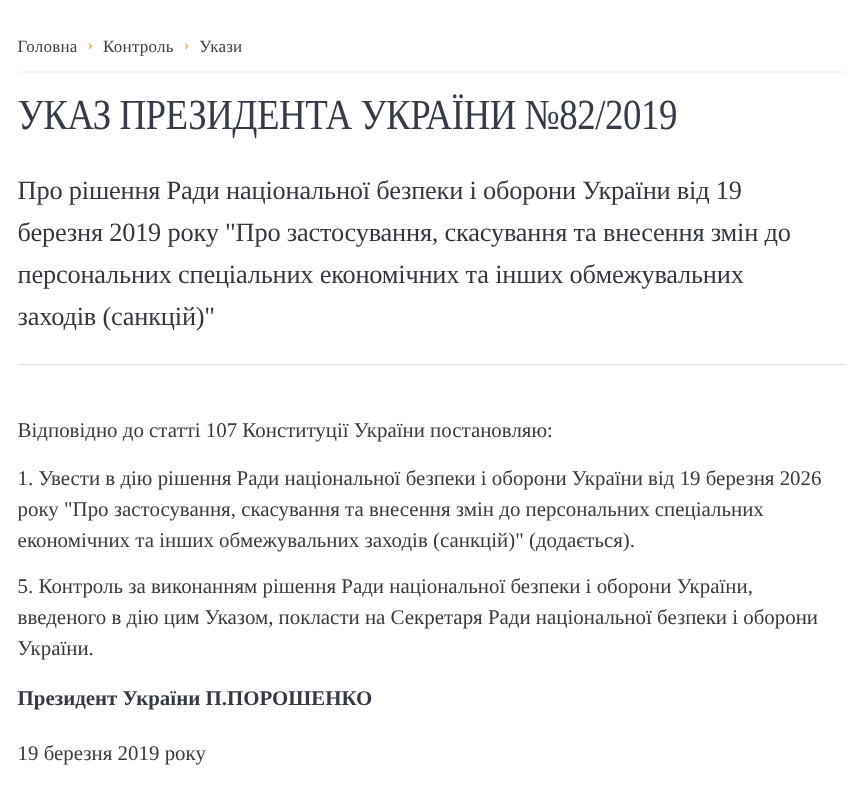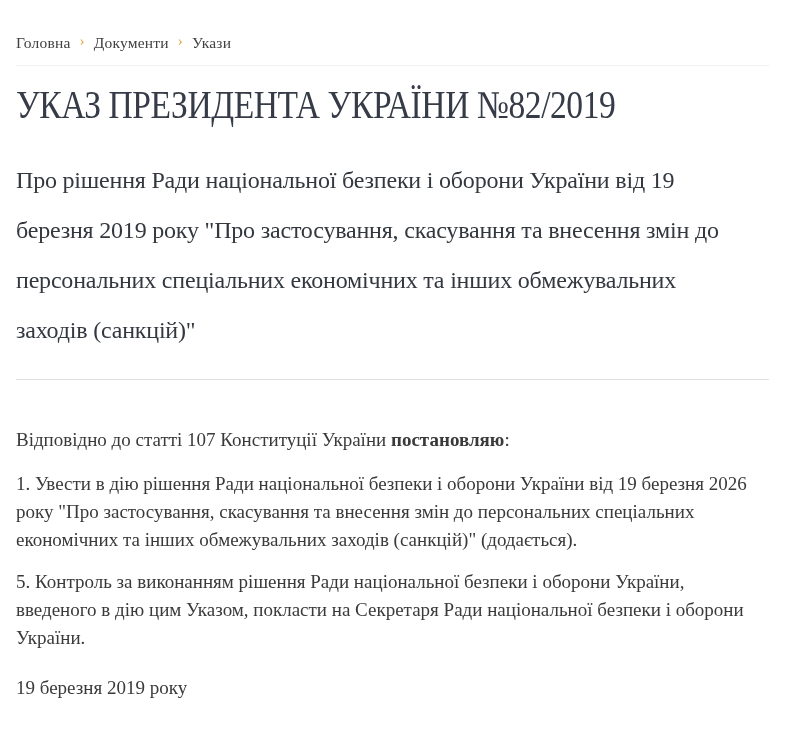--- a/index.html
+++ b/index.html
@@ -55,21 +55,21 @@
     white-space: nowrap;
     letter-spacing: -0.5px;
     transform: scaleX(0.86);
     transform-origin: 0 50%;
     line-height: 1.15;
   }
   
   .subtitle {
     margin: 27px 0 0 0;
     font-size: 24px;
-    line-height: 50px;
+    line-height: 38px;
     font-weight: 400;
     color: #33383f;
     letter-spacing: -0.2px;
     max-width: 730px;
   }
   .mid-rule {
     border: none;
     border-top: 1px solid #e0e0de;
     margin: 24px 0 0 0;
   }
@@ -81,41 +81,41 @@
     color: #3a3a3a;
     max-width: 748px;
   }
   .doc-body p {
     margin: 0 0 14px 0;
   }
   .doc-body .intro {
     margin-bottom: 16px;
   }
   .bold {
-    font-weight: 700;
+    font-weight: 400;
     margin-top: 22px;
   }
   .signature {
     font-weight: 700;
     margin-top: 18px !important;
     color: #353a42;
   }
   .doc-date {
     margin-top: 22px !important;
   }
 </style>
 </head>
 <body>
 
 <div class="container">
 
   <nav class="breadcrumb">
     <a>Головна</a>
     <span class="crumb-sep">›</span>
-    <a>Документи</a>
+    <a>Контроль</a>
     <span class="crumb-sep">›</span>
     <a>Укази</a>
   </nav>
 
   <hr class="top-rule">
 
   <div class="title-wrap">
     <h1 class="page-title">УКАЗ ПРЕЗИДЕНТА УКРАЇНИ №82/2019</h1>
   </div>
 
@@ -125,18 +125,19 @@
 
   <div class="doc-body">
 
     <p class="intro"><span>Відповідно до статті 107 Конституції України </span><span class="bold">постановляю</span><span>:</span></p>
 
     <p>1. Увести в дію рішення Ради національної безпеки і оборони України від 19 березня 2026 року "Про застосування, скасування та внесення змін до персональних спеціальних економічних та інших обмежувальних заходів (санкцій)" (додається).</p>
 
     <p>5. Контроль за виконанням рішення Ради національної безпеки і оборони України, введеного в дію цим Указом, покласти на Секретаря Ради національної безпеки і оборони України.</p>
 
 
+    <p class="signature">Президент України П.ПОРОШЕНКО</p>
 
     <p class="doc-date">19 березня 2019 року</p>
 
   </div>
 
 </div>
 
 </body></html>

